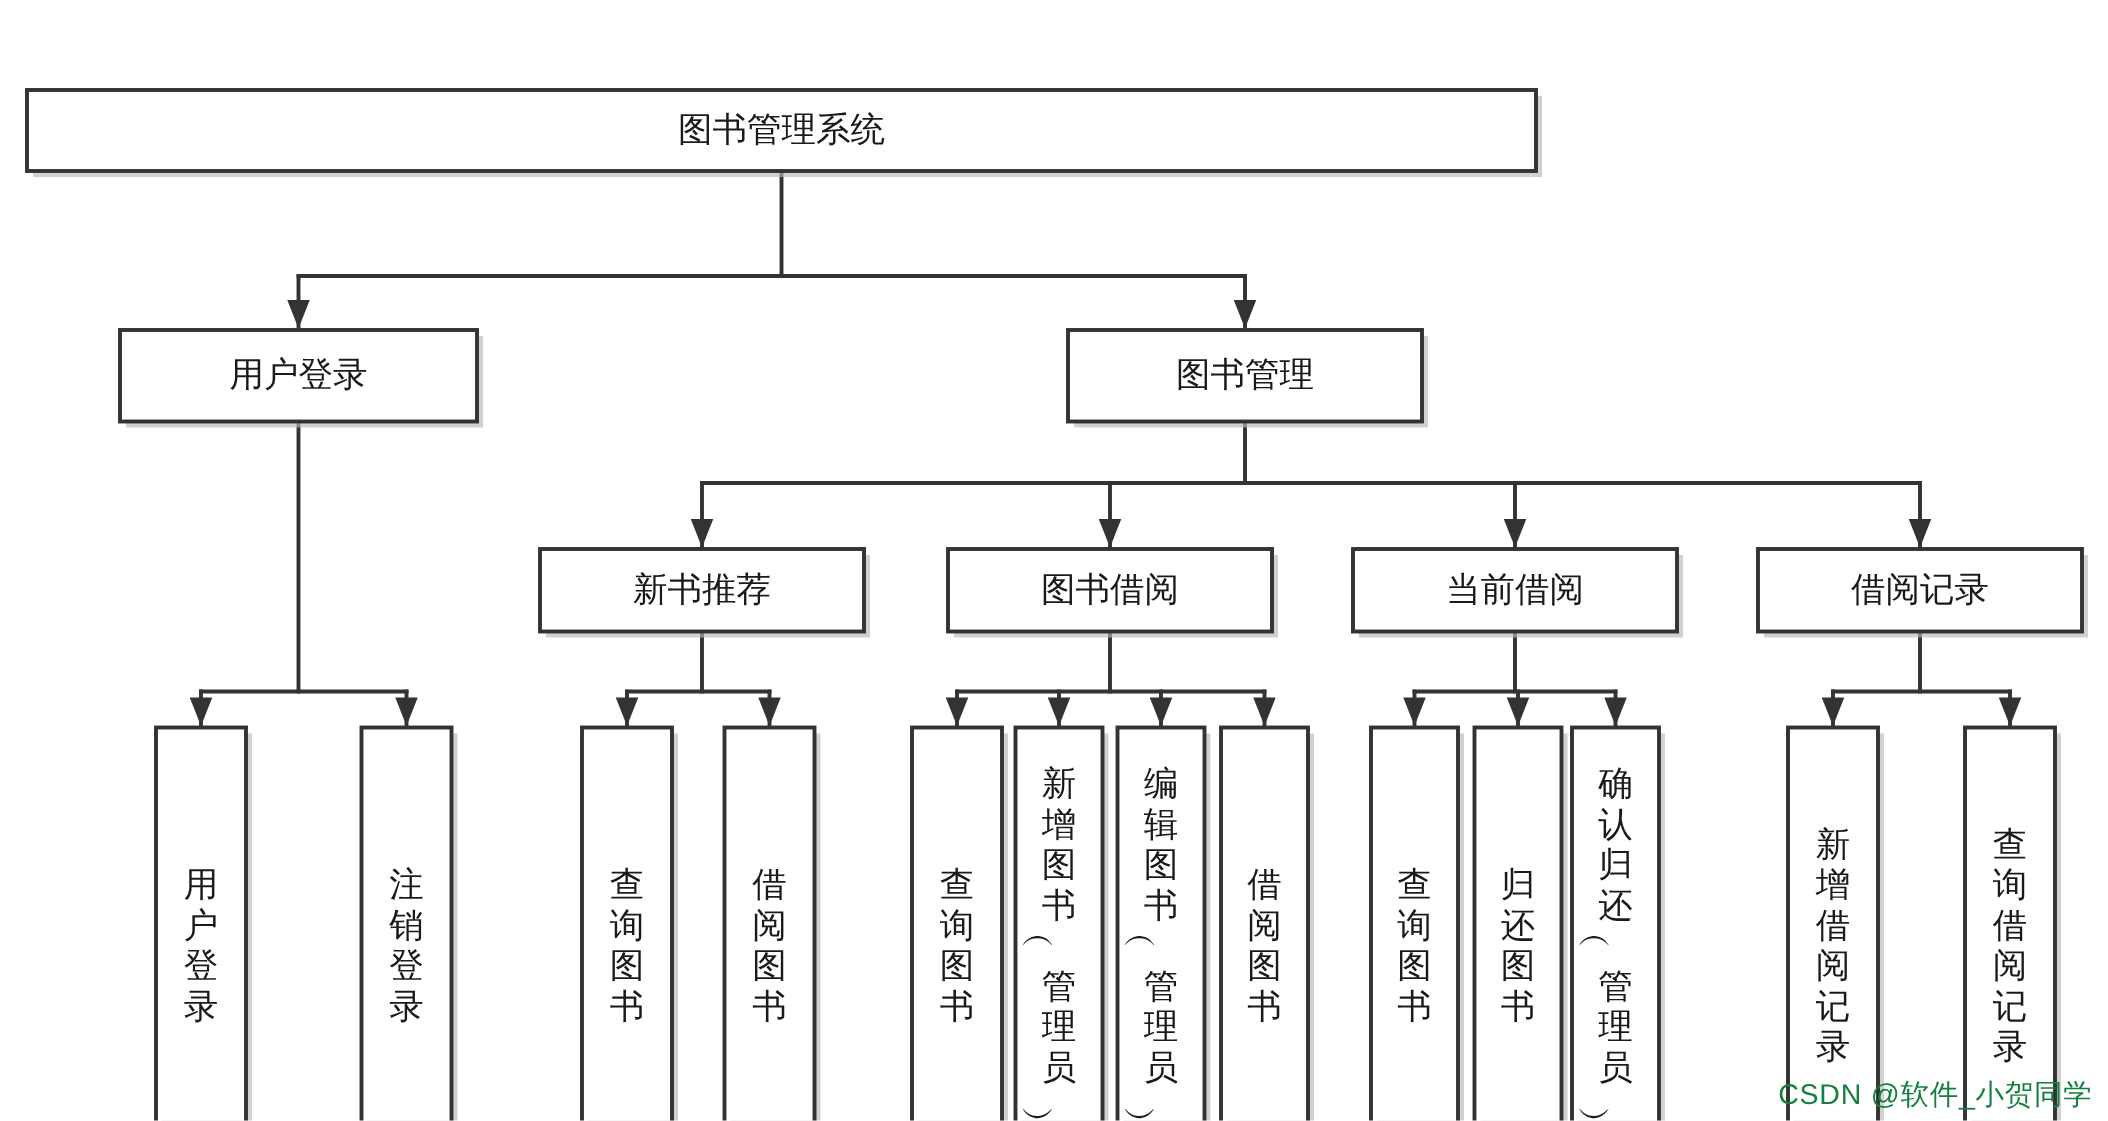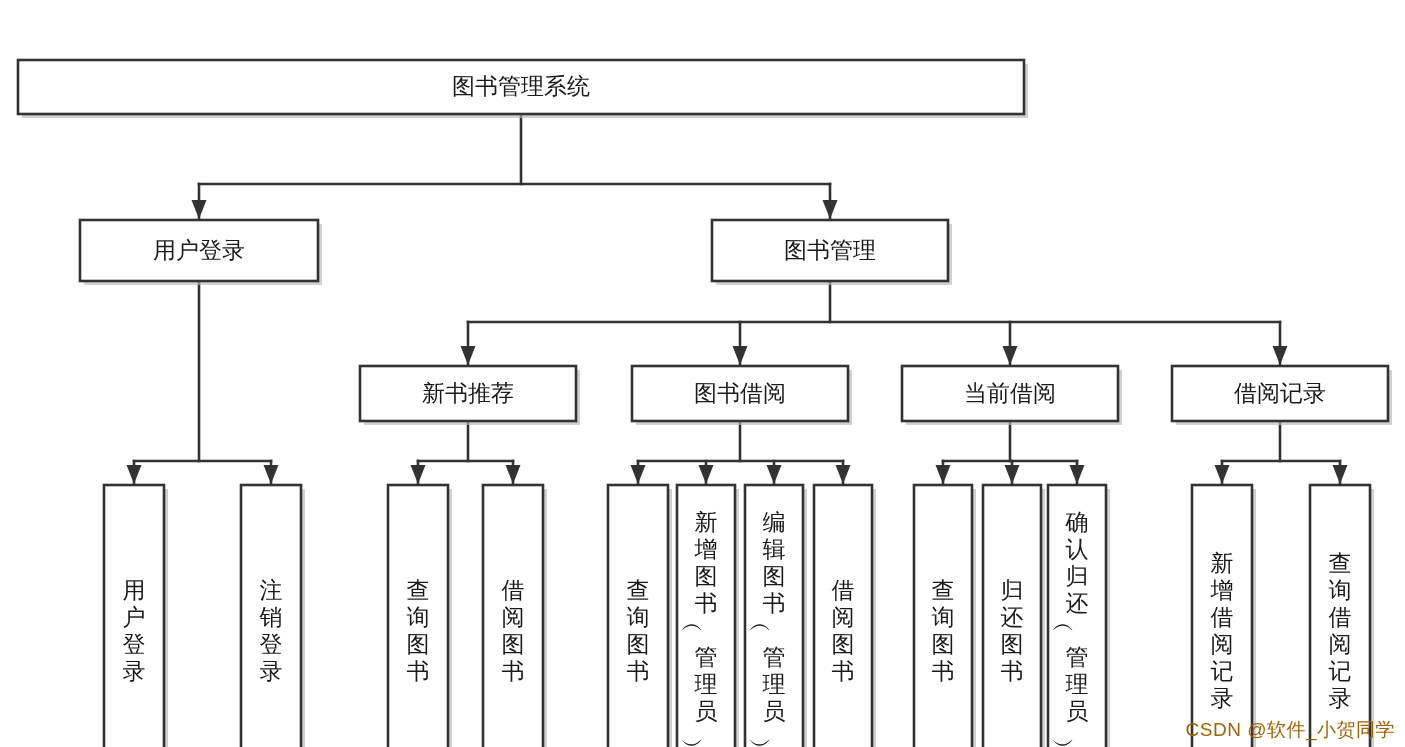--- a/index.html
+++ b/index.html
@@ -56,21 +56,21 @@
     font-size: 23px;
     fill: #1a1a1a;
     text-anchor: middle;
   }
   .watermark {
     position: absolute;
     right: 10px;
     bottom: 4px;
     font-family: "Liberation Sans", "DejaVu Sans", sans-serif;
     font-size: 19px;
-    color: #a16207;
+    color: #15803d;
     white-space: nowrap;
     user-select: none;
     letter-spacing: 0.5px;
   }
 </style>
 </head>
 <body>
 
 <div id="diagram-root">
   <svg class="diagram" id="diagram-svg" viewBox="0 0 1405 747" xmlns="http://www.w3.org/2000/svg">

